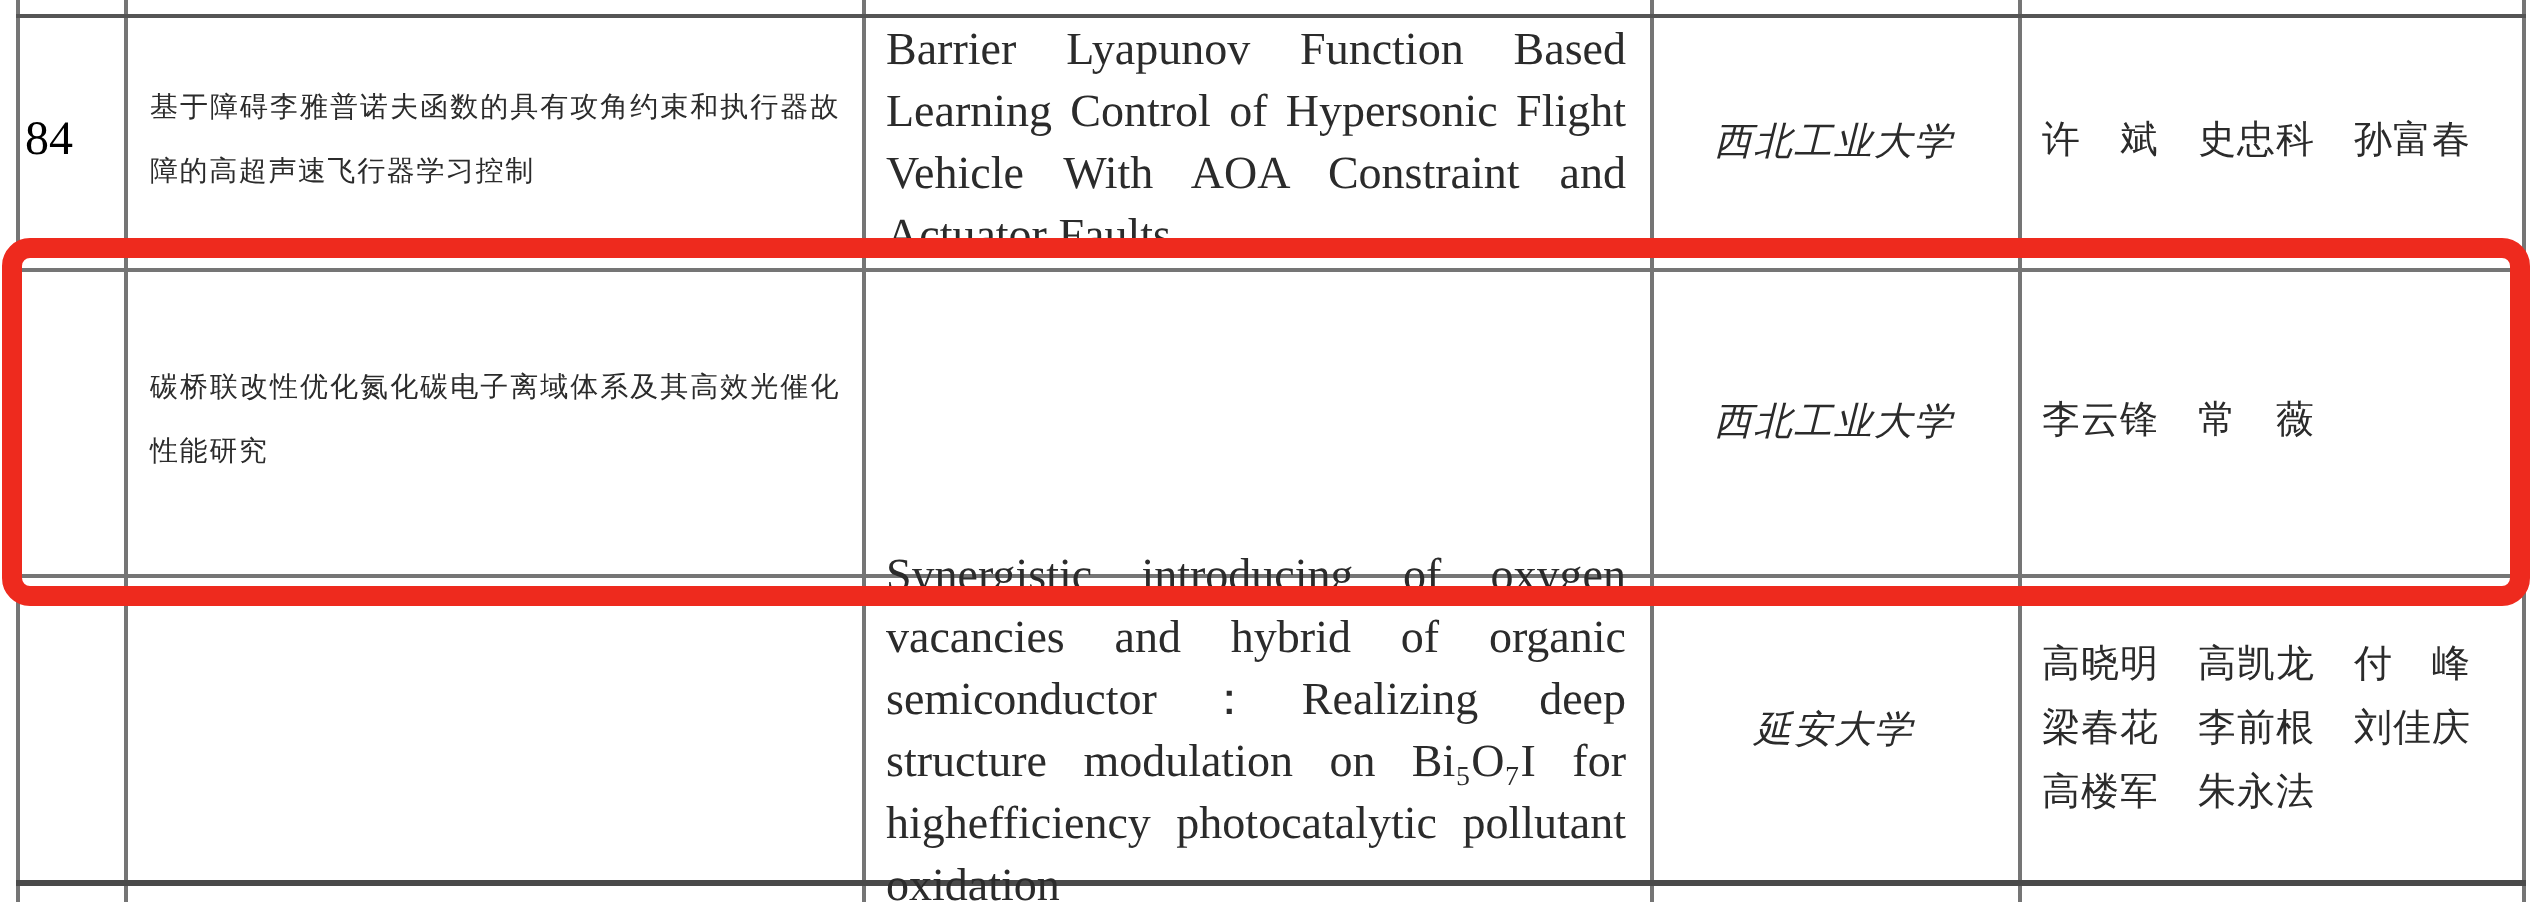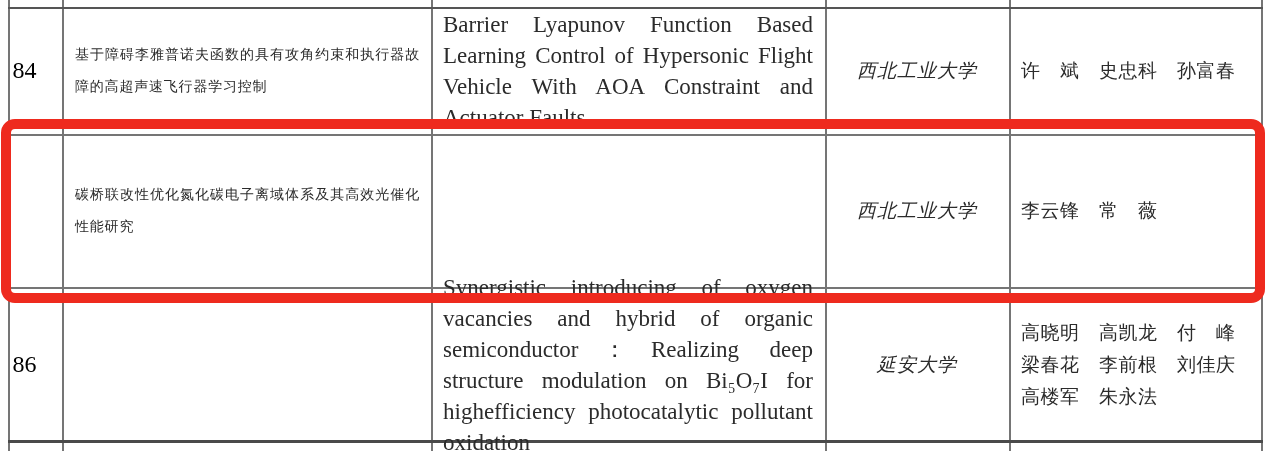--- a/index.html
+++ b/index.html
@@ -95,21 +95,20 @@
       <div class="in-text">西北工业大学</div>
     </div>
     <div class="cell co-au">
       <div class="au-text">
         <span class="au-line">李云锋　常　薇</span>
       </div>
     </div>
   </div>
 
   <div class="trow r86">
-    <div class="cell co-no">86</div>
     <div class="cell co-en">
       <div class="en-text">Synergistic introducing of oxygen vacancies and hybrid of organic semiconductor：Realizing deep structure modulation on Bi₅O₇I for highefficiency photocatalytic pollutant oxidation</div>
     </div>
     <div class="cell co-in">
       <div class="in-text">延安大学</div>
     </div>
     <div class="cell co-au">
       <div class="au-text">
         <span class="au-line">高晓明　高凯龙　付　峰</span>
         <span class="au-line">梁春花　李前根　刘佳庆</span>

